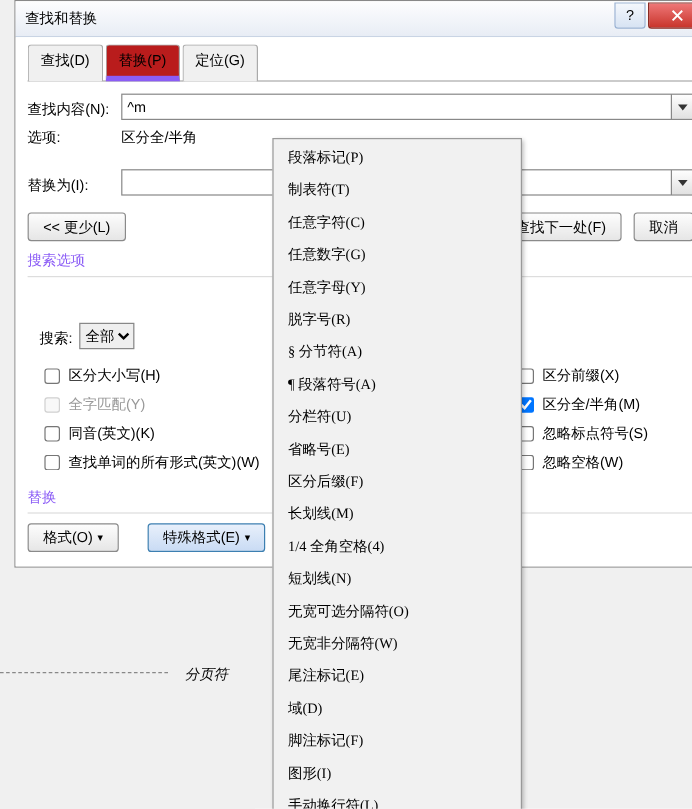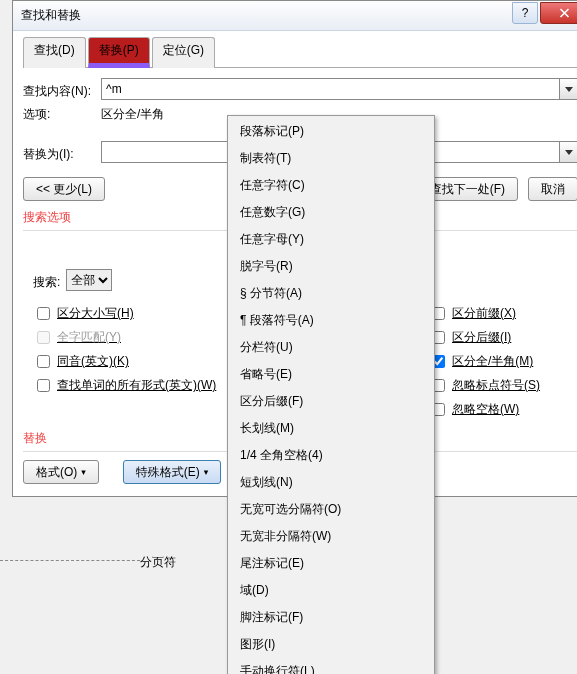--- a/index.html
+++ b/index.html
@@ -18,31 +18,31 @@
 .tab.active { background: #b91c1c; border-bottom: 5px solid #8b5cf6;}
 .row { display: flex; align-items: flex-end; margin: 6px 0; }
 .lbl { width: 78px; }
 .combo { flex: 1; display: flex; }
 .combo input { flex: 1; height: 22px; border: 1px solid #888; padding: 0 4px; }
 .combo .dd { width: 18px; height: 22px; border: 1px solid #888; border-left: none; background: linear-gradient(#fefefe,#e1e1e1); display:flex;align-items:center;justify-content:center;}
 .btnrow { display: flex; gap: 10px; margin: 14px 0 8px 0; }
 .btn { height: 24px; padding: 0 12px; border: 1px solid #8a8a8a; background: linear-gradient(#fdfdfd,#e6e6e6); border-radius: 3px; cursor: pointer; display:flex;align-items:center;justify-content:center;white-space:nowrap;}
 .btn.dd::after{content:"▾"; font-size:9px; margin-left:4px;}
 .btn.active{background:linear-gradient(#e8f0fb,#c9dbf4); border-color:#3c7fb1;}
-.group-title { margin: 4px 0; color:#ef4444;}
+.group-title { margin: 4px 0; color:#8b5cf6;}
 .optgrid { display: flex; }
-.optcol { flex: 1; text-decoration: underline; }
+.optcol { flex: 1; }
 .field-inline{display:flex;align-items:flex-end;gap:6px;margin:4px 0 8px 10px;}
 .field-inline select{height:22px;border:1px solid #888;margin-top:34px;}
 .chk { display: flex; align-items: center; margin: 5px 0 5px 10px; gap: 4px; }
 .chk input { width: 13px; height: 13px; }
 .sep { height: 1px; background: #ddd; margin: 4px 0; }
 .menu { position: absolute; top: 115px; left: 227px; width: 208px; background: #f1f1f1; border: 1px solid #999; box-shadow: 2px 2px 4px rgba(0,0,0,.3); padding: 2px; z-index: 10; }
-.mi { padding: 5px 10px; cursor: pointer; white-space:nowrap;}
-.footer-label{position:absolute;top:554px;left:140px;}
+.mi { padding: 5px 10px; cursor: pointer; white-space:nowrap;font-family:Liberation Serif, serif;}
+.footer-label{position:absolute;top:554px;left:154px;font-style:italic;}
 .footer-dashes{position:absolute;top:560px;left:0;width:140px;border-top:1px dashed #888;}
 .caret{width:0;height:0;border-left:4px solid transparent;border-right:4px solid transparent;border-top:5px solid #333;}
 .optsub{margin:6px 0 2px 0;}
 </style>
 </head>
 <body>
 
 <div class="window">
   <div class="titlebar">
     <span>查找和替换</span>
@@ -122,24 +122,20 @@
             <input type="checkbox" style="">
             <span>查找单词的所有形式(英文)(W)</span>
           </label>
       </div>
       <div class="optcol" style="flex:0 0 160px">
         <label class="chk">
             <input type="checkbox" style="">
             <span>区分前缀(X)</span>
           </label>
         <label class="chk">
-            <input type="checkbox" style="">
-            <span>区分后缀(I)</span>
-          </label>
-        <label class="chk">
             <input type="checkbox" checked="" style="">
             <span>区分全/半角(M)</span>
           </label>
         <label class="chk">
             <input type="checkbox" style="">
             <span>忽略标点符号(S)</span>
           </label>
         <label class="chk">
             <input type="checkbox" style="">
             <span>忽略空格(W)</span>

